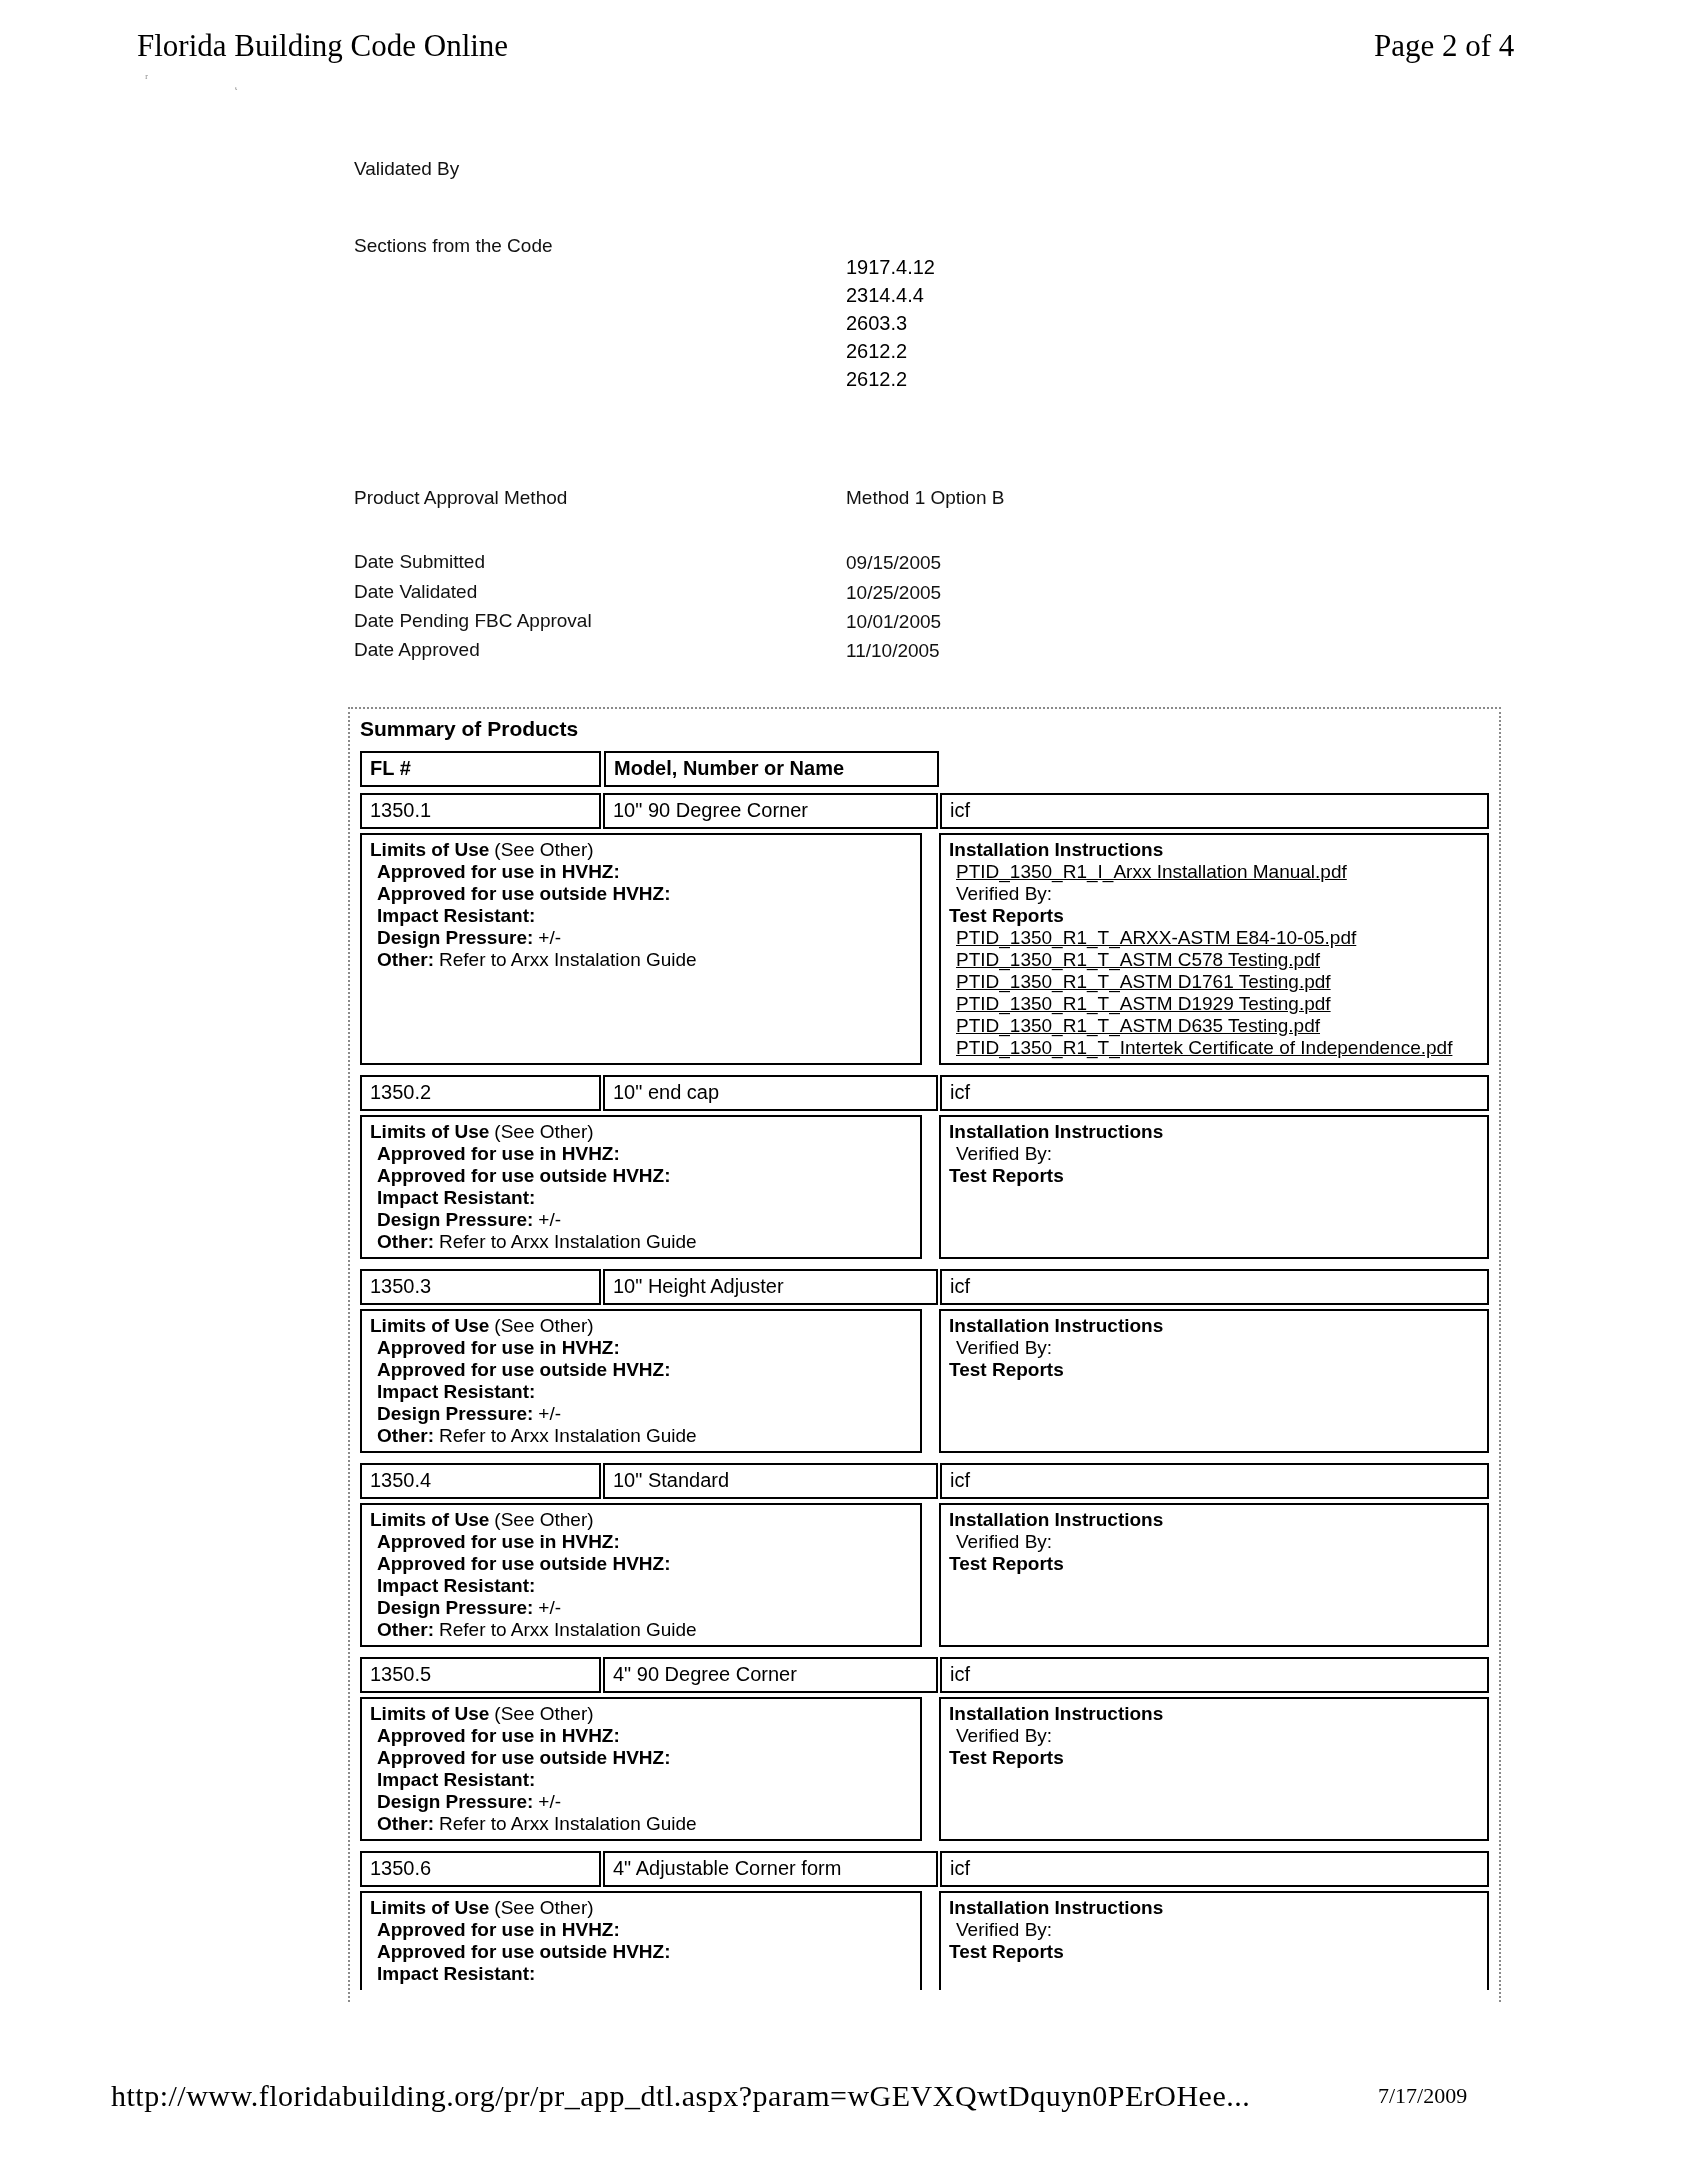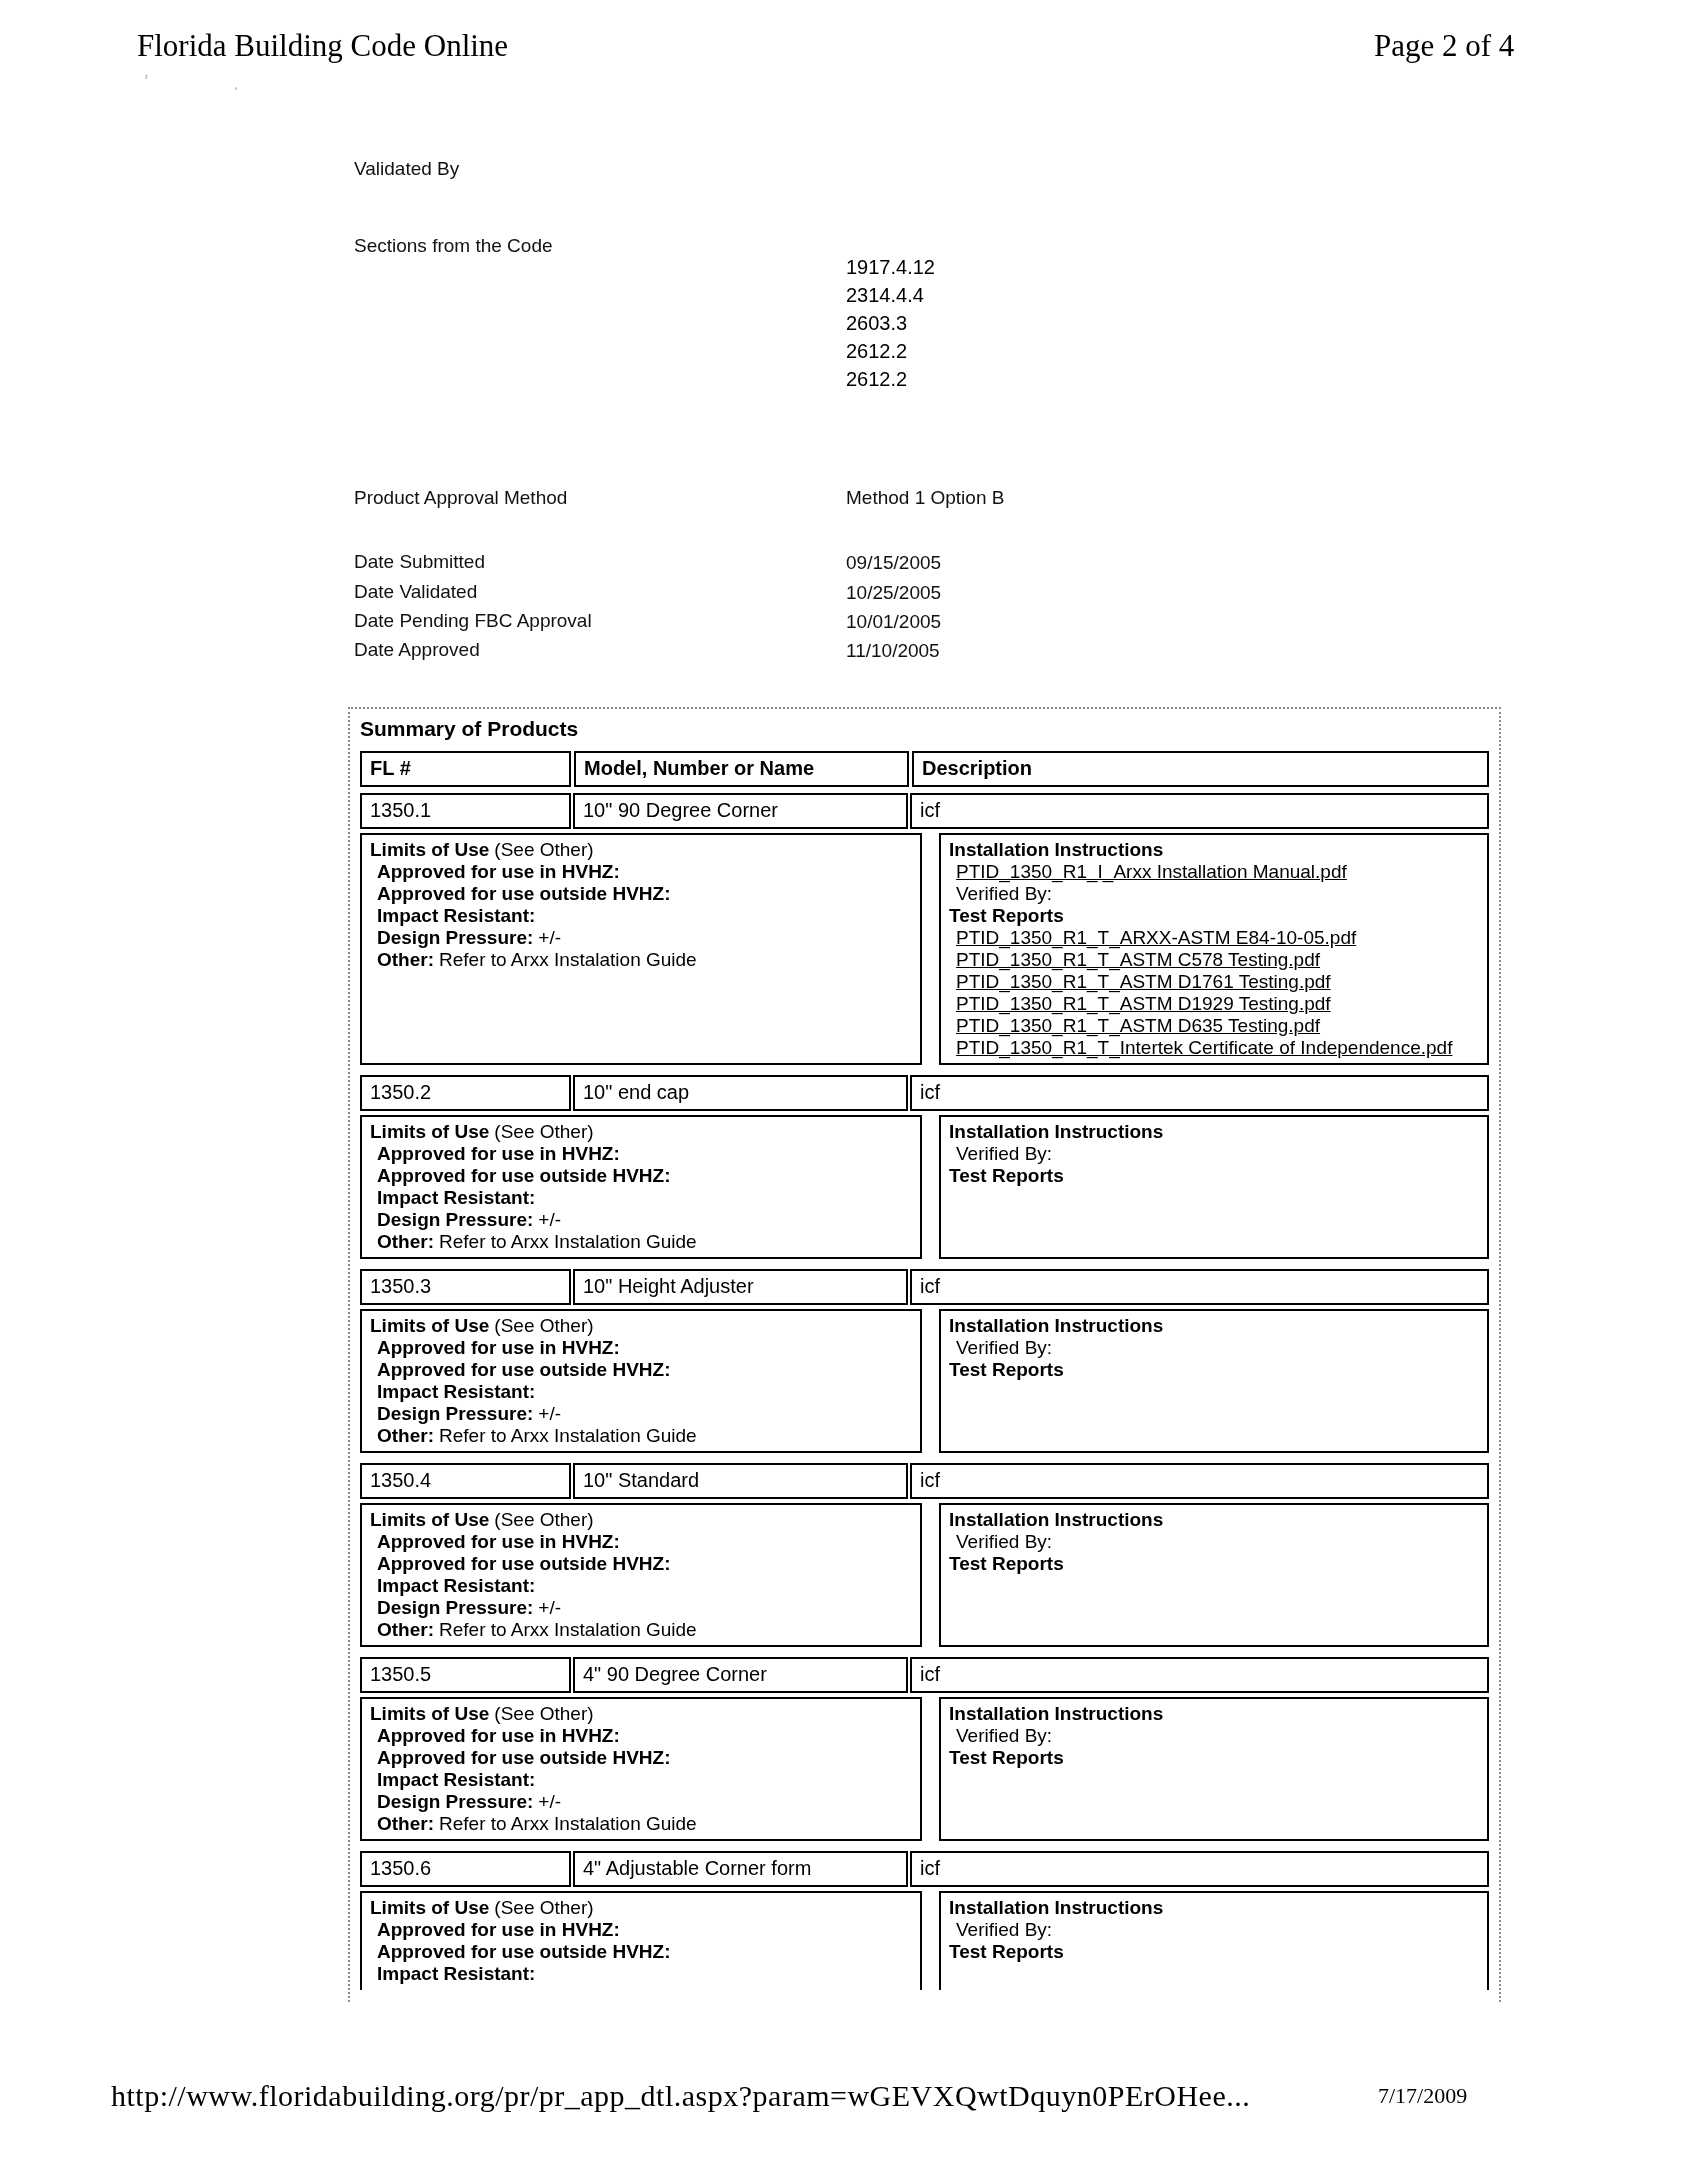--- a/index.html
+++ b/index.html
@@ -43,21 +43,21 @@
     width:26px; height:26px; border-radius:50%; background:#151515; color:#fff;
     font-size:9px; display:flex; align-items:center; justify-content:center; cursor:pointer;
   }
   .pager-btn + .pager-btn { margin-left:10px; }
   .pager-text { font-size:21px; margin:0 10px 0 16px; }
 
   
   .thead { display:flex; gap:3px; margin-top:10px; }
   .cell  { border:2px solid #000; background:#fff; padding:4px 8px 5px 8px; font-size:20px; }
   .thead .cell { font-weight:bold; }
-  .c-fl    { width:211px; }
+  .c-fl    { width:241px; }
   .c-model { width:335px; }
   .c-desc  { flex:1; }
 
   .prod-row   { display:flex; gap:2px; margin-top:6px; }
   .detail-row { display:flex; gap:17px; margin-top:4px; }
   .detail-row + .prod-row, .prod-row.gap { margin-top:10px; }
 
   .dcell { border:2px solid #000; padding:4px 8px; font-size:19px; line-height:22px; }
   .d-left  { width:562px; }
   .d-right { flex:1; }
@@ -102,21 +102,20 @@
 <div class="lbl" style="left:354px;top:639px">Date Approved</div>
 <div class="val" style="left:846px;top:640px">11/10/2005</div>
 
 <div class="panel">
   <div class="panel-title">Summary of Products</div>
 
 
   <div class="thead">
     <div class="cell c-fl">FL #</div>
     <div class="cell c-model">Model, Number or Name</div>
-    <div class="cell c-desc">Description</div>
   </div>
 
   <div class="prod-row">
     <div class="cell c-fl">1350.1</div>
     <div class="cell c-model">10" 90 Degree Corner</div>
     <div class="cell c-desc">icf</div>
   </div>
   <div class="detail-row">
     <div class="dcell d-left">
       <div class="line"><span class="b">Limits of Use</span><span class="note">(See Other)</span></div>

